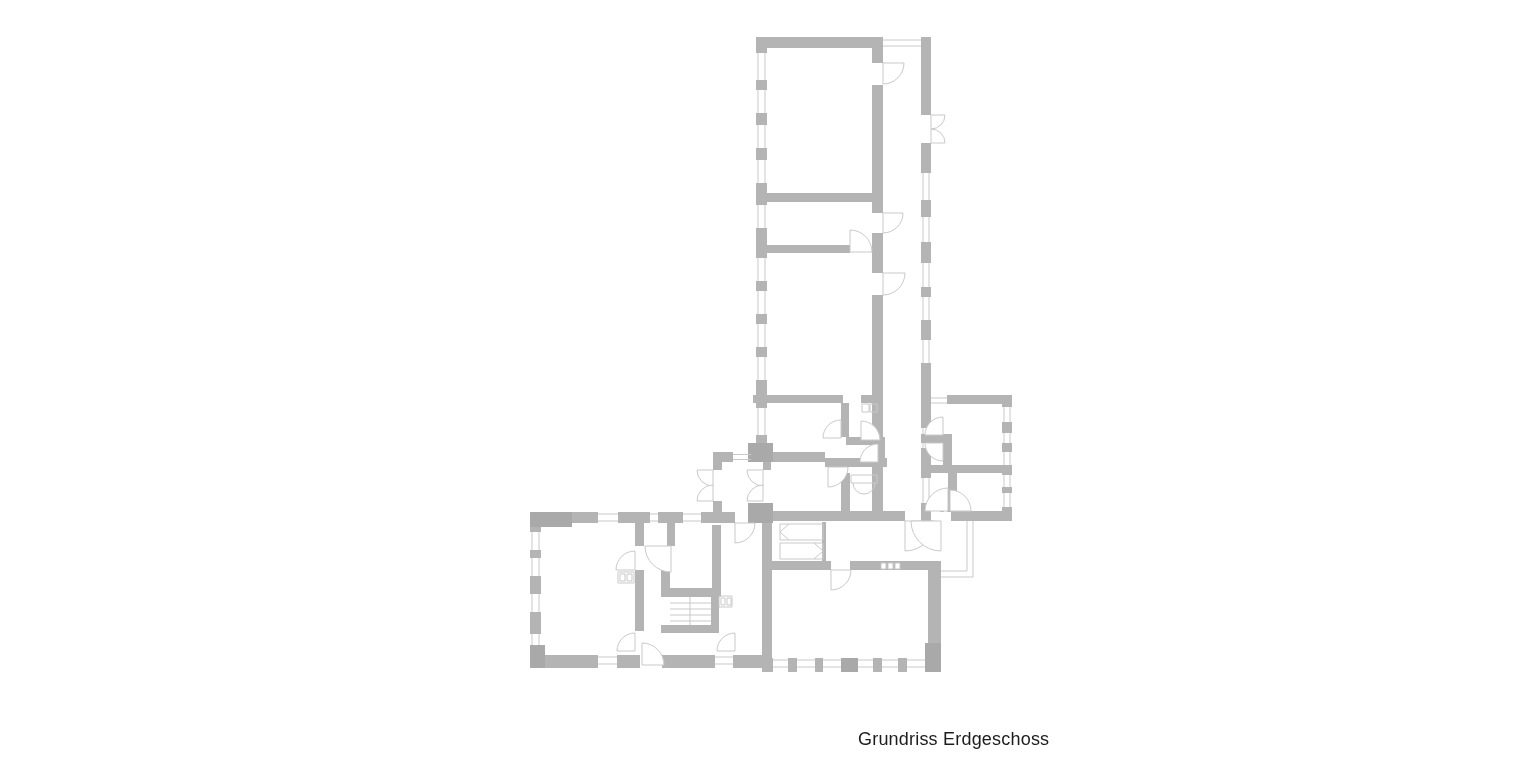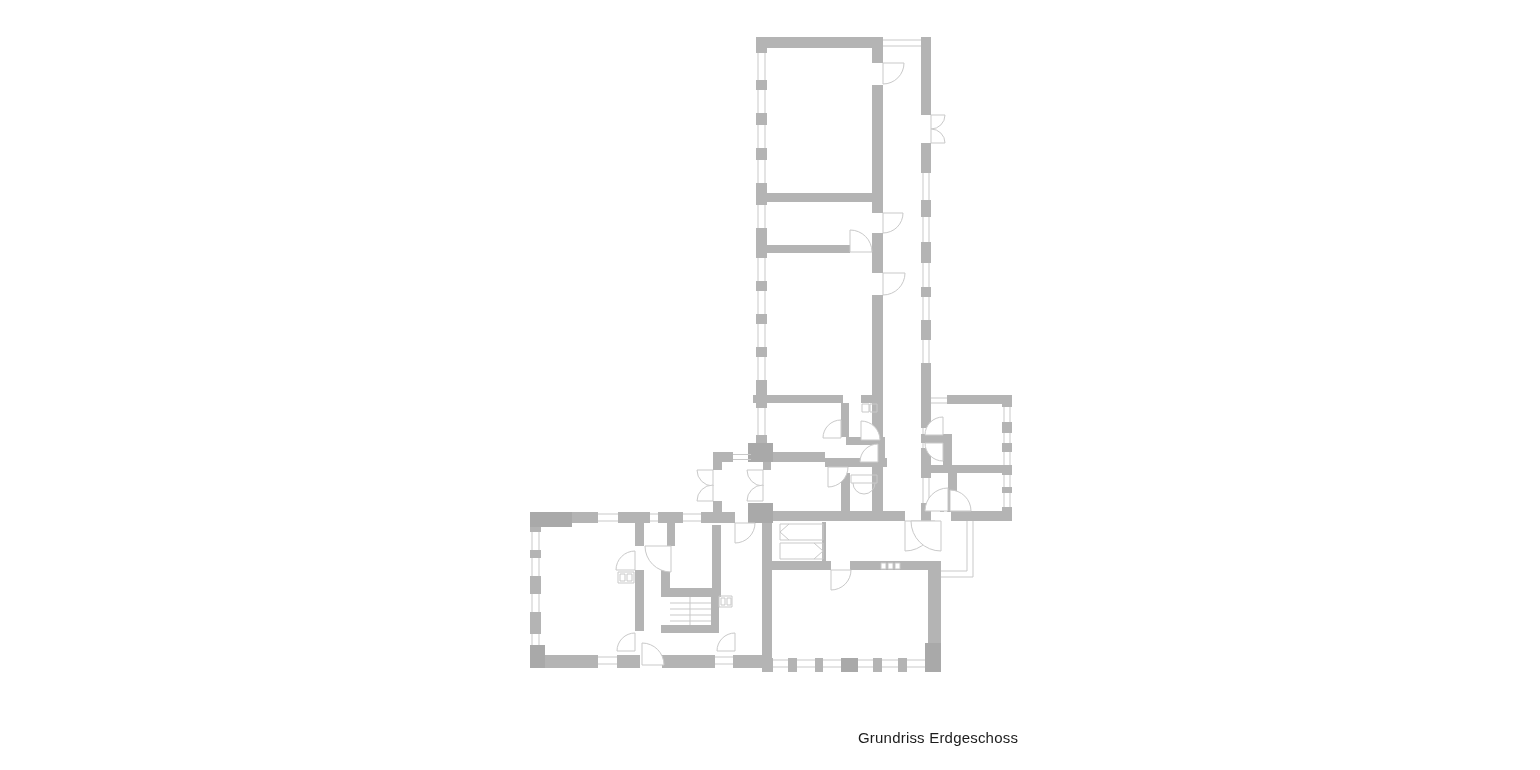--- a/index.html
+++ b/index.html
@@ -12,21 +12,21 @@
   .stage{position:absolute;inset:0;}
   svg{position:absolute;left:0;top:0;}
   .wall{fill:var(--c-wall,#b4b4b4);stroke:none;}
   .pier{fill:var(--c-wall_dark,#a9a9a9);stroke:none;}
   .win{stroke:var(--c-line,#c9c9c9);stroke-width:1;fill:none;}
   .door{fill:var(--c-background,#ffffff);stroke:var(--c-line,#c9c9c9);stroke-width:1;}
   .fix{stroke:var(--c-line,#c9c9c9);stroke-width:1;fill:none;}
   .fixw{fill:var(--c-background,#ffffff);stroke:var(--c-line,#c9c9c9);stroke-width:1;}
   .caption{
     position:absolute;left:858px;top:729px;
-    font-size:15px;letter-spacing:0.2px;
+    font-size:18px;letter-spacing:0.2px;
     color:var(--c-text,#1c1c1c);white-space:nowrap;
   }
 </style>
 </head>
 <body>
 
 <div class="stage">
 <svg width="1540" height="770" viewBox="0 0 1540 770">
 
   <g>

